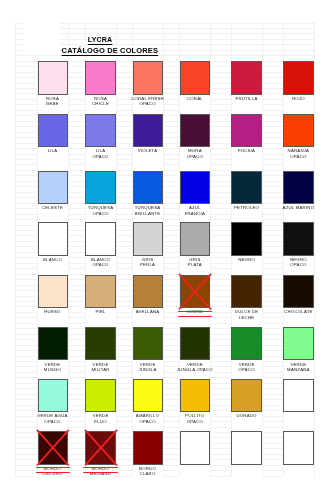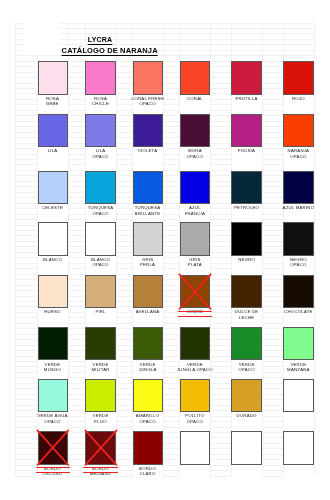--- a/index.html
+++ b/index.html
@@ -518,21 +518,21 @@
       <div class="vline" style="left:231px;top:22.5px;height:453.20px"></div>
       <div class="vline" style="left:261.8px;top:22.5px;height:453.20px"></div>
       <div class="vline" style="left:282.8px;top:22.5px;height:453.20px"></div>
       <div class="vline" style="left:313.6px;top:22.5px;height:453.20px"></div>
     </div>
   <div id="whiteblocks">
       <div class="whiteblock" style="left:24.2px;top:22.6px;width:36px;height:32.4px"></div>
     </div>
   <div id="titles">
     <div class="titleline" id="doc-title" style="left: 87.8px; top: 35.7px;">LYCRA</div>
-    <div class="titleline" id="doc-subtitle" style="left: 61.6px; top: 45.5px;">CATÁLOGO DE NARANJA</div>
+    <div class="titleline" id="doc-subtitle" style="left: 61.6px; top: 45.5px;">CATÁLOGO DE COLORES</div>
   </div>
   <div id="swatches">
       <div class="swatch" style="left:37.5px;top:61.2px;width:30px;height:33.8px;background:#FDDEED"></div>
       <div class="label" style="left:31.5px;top:96.1px;width:42px">ROSA
 BEBE</div>
       <div class="swatch" style="left:85.4px;top:61.2px;width:30.3px;height:33.8px;background:#FB79CC"></div>
       <div class="label" style="left:79.4px;top:96.1px;width:42.3px">ROSA
 CHICLE</div>
       <div class="swatch" style="left:132.5px;top:61.2px;width:30.1px;height:33.8px;background:#FA7561"></div>
       <div class="label" style="left:126.5px;top:96.1px;width:42.1px">CORAL FRESH

